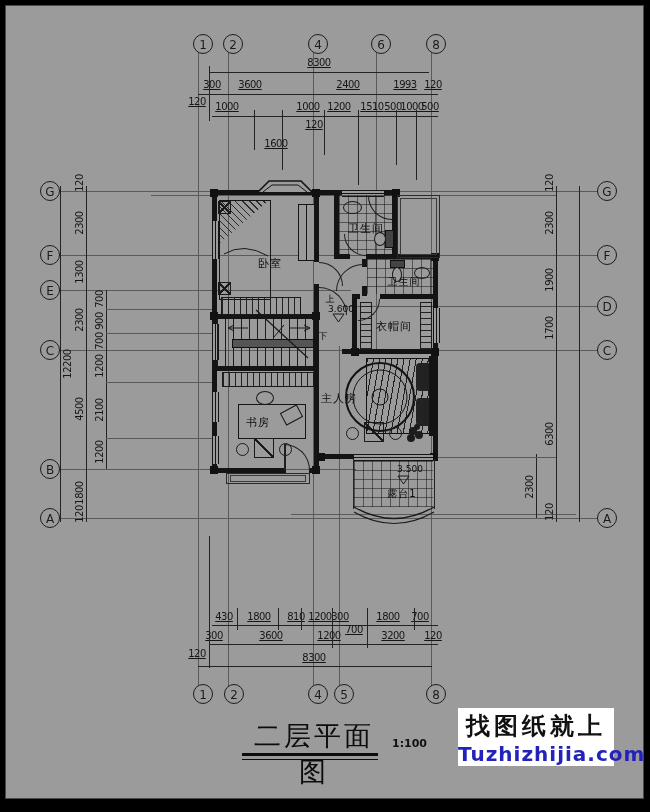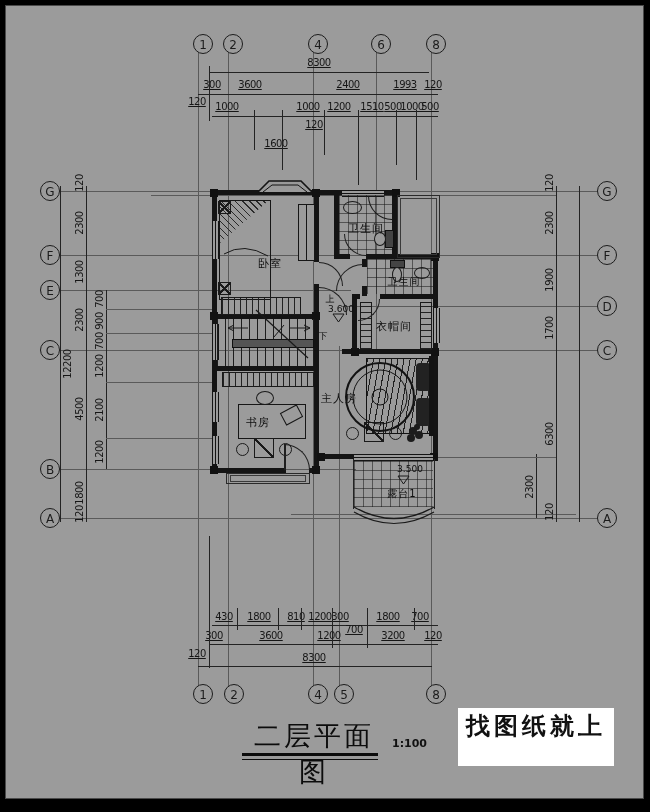--- a/index.html
+++ b/index.html
@@ -346,16 +346,17 @@
     <path d="M218,248 Q238,236 262,250" fill="none" stroke="#1a1a1a" stroke-width="1"></path>
   </svg>
 
   <div id="title">二层平面图</div>
   <div class="rule" style="left:236px;top:747px;width:136px;height:3px;"></div>
   <div class="rule" style="left:236px;top:753px;width:136px;height:1px;"></div>
   <div id="scale">1:100</div>
 
   <div id="wm">
     <span class="l1">找图纸就上</span>
+    <span class="l2">Tuzhizhijia.com</span>
   </div>
 
  </div>
 </div>
 
 </body></html>

